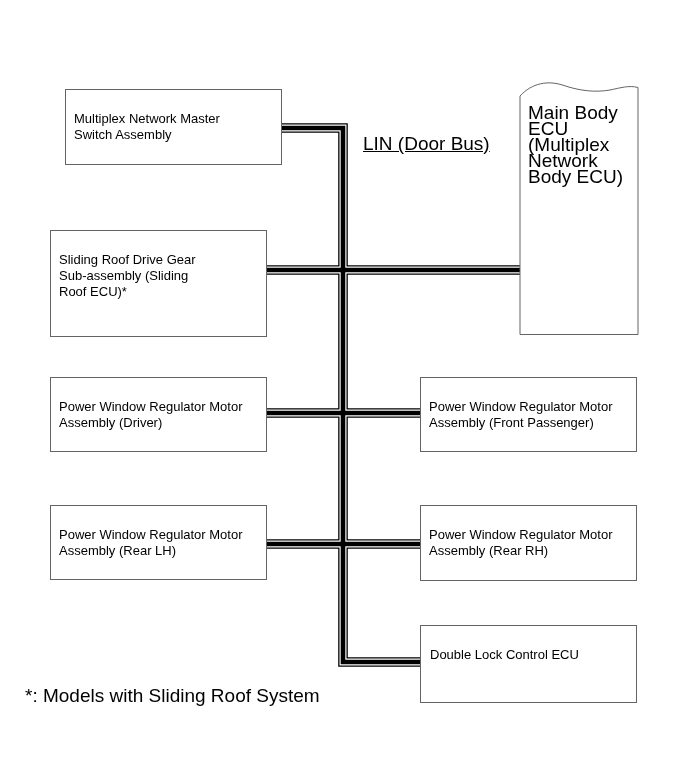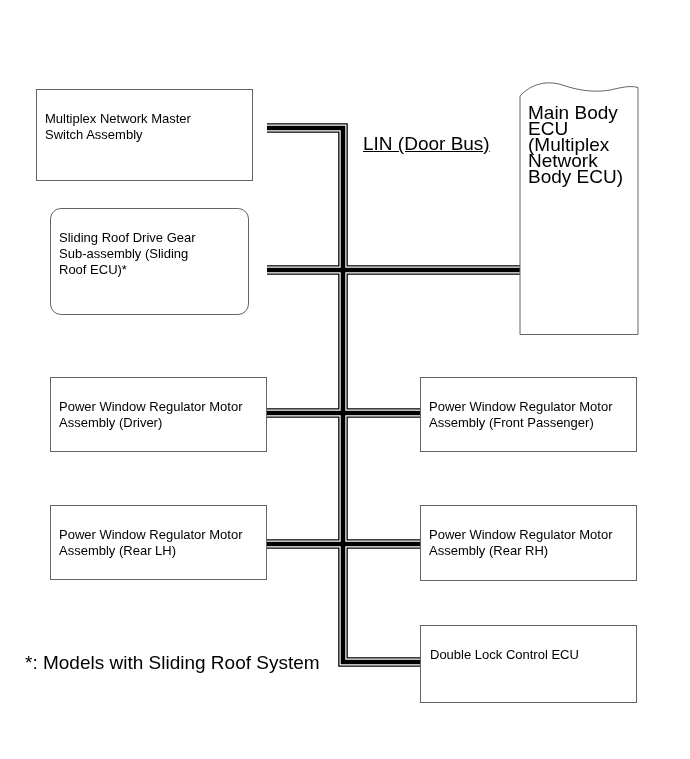--- a/index.html
+++ b/index.html
@@ -56,26 +56,26 @@
     <g class="p3">
       <path d="M267 128 L343 128 L343 662 L420 662"></path>
       <path d="M267 270 L520 270"></path>
       <path d="M267 413 L420 413"></path>
       <path d="M267 544 L420 544"></path>
     </g>
 
     <path class="torn-box" d="M520 96 C532 83, 548 80, 564 85.5 C580 91, 596 92.5, 610 90 C620 88, 629 85, 638 87.5 L638 334.5 L520 334.5 Z"></path>
   </svg>
 
-  <div class="node" style="left:36px;top:89px;width:217px;height:92px;">
+  <div class="node" style="left:65px;top:89px;width:217px;height:76px;">
     <span>Multiplex Network Master
 Switch Assembly</span>
   </div>
 
-  <div class="node" style="left:50px;top:208px;width:199px;height:107px;border-radius:11px;">
+  <div class="node" style="left:50px;top:230px;width:217px;height:107px;">
     <span>Sliding Roof Drive Gear
 Sub-assembly (Sliding
 Roof ECU)*</span>
   </div>
 
   <div class="node" style="left:50px;top:377px;width:217px;height:75px;">
     <span>Power Window Regulator Motor
 Assembly (Driver)</span>
   </div>
 
@@ -99,15 +99,15 @@
   </div>
 
   <div class="floating-label" style="left:528px;top:105px;width:106px;">Main Body
 ECU
 (Multiplex
 Network
 Body ECU)</div>
 
   <div class="floating-label" style="left:363px;top:136px;text-decoration:underline;">LIN (Door Bus)</div>
 
-  <div class="floating-label" style="left:25px;top:655px;text-align:right;">*: Models with Sliding Roof System</div>
+  <div class="floating-label" style="left:25px;top:688px;text-align:right;">*: Models with Sliding Roof System</div>
 
 </div>
 
 </body></html>

